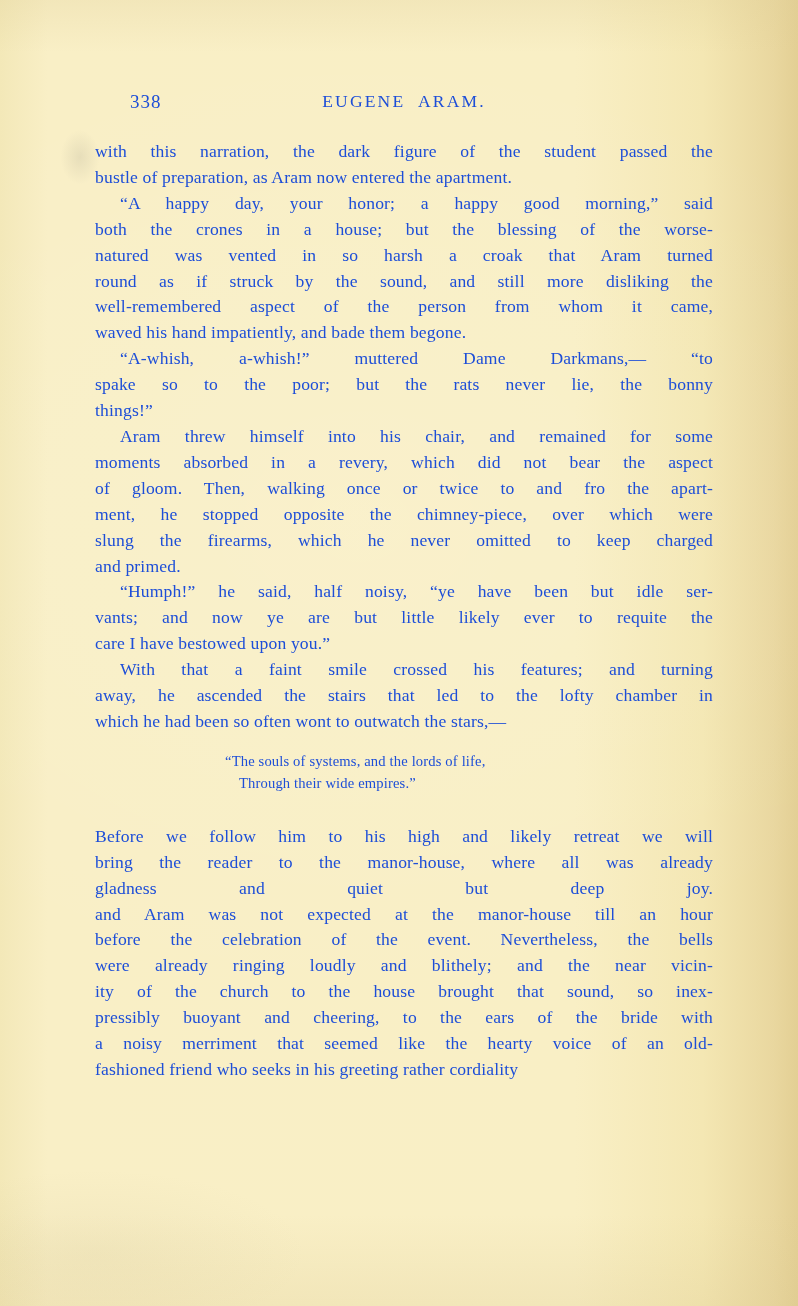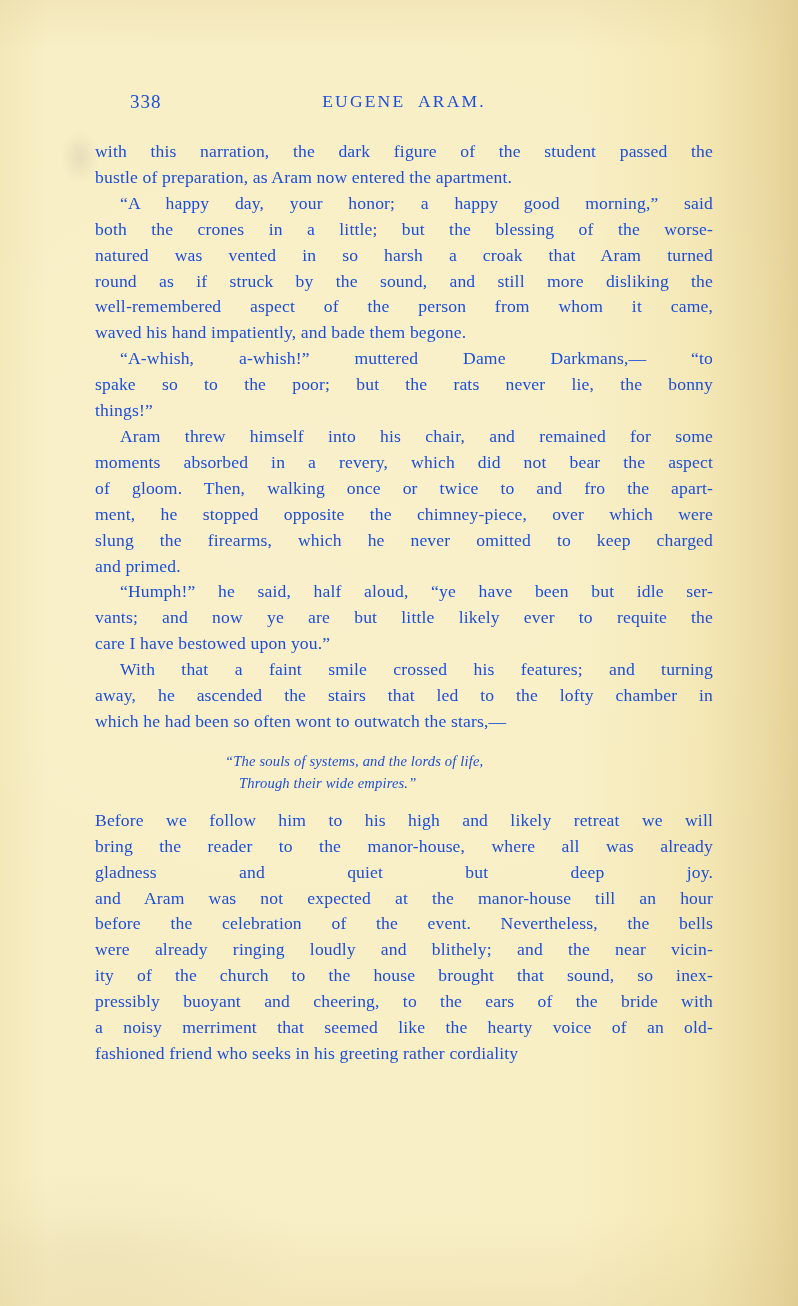--- a/index.html
+++ b/index.html
@@ -71,24 +71,23 @@
     text-align: justify;
     text-align-last: justify;
   }
   .paragraph .line.last {
     text-align-last: left;
   }
   .paragraph.indent .line.first {
     text-indent: 25px;
   }
   .verse {
-    margin: 15px 0 14px 130px;
+    margin: 15px 0 30px 130px;
     font-size: 14.6px;
     line-height: 22px;
-    font-style: italic;
   }
   .verse .line {
     text-align: left;
   }
   .verse .line + .line {
     margin-left: 14px;
   }
 </style>
 </head>
 <body>
@@ -101,41 +100,41 @@
     <span class="page-number">338</span>
     <div class="head-title">EUGENE ARAM.</div>
   </div>
   <div class="body-text">
       <div class="paragraph">
         <div class="line first">with this narration, the dark figure of the student passed the</div>
         <div class="line last">bustle of preparation, as Aram now entered the apartment.</div>
       </div>
       <div class="paragraph indent">
         <div class="line first">“A happy day, your honor; a happy good morning,” said</div>
-        <div class="line">both the crones in a little; but the blessing of the worse-</div>
+        <div class="line">both the crones in a house; but the blessing of the worse-</div>
         <div class="line">natured was vented in so harsh a croak that Aram turned</div>
         <div class="line">round as if struck by the sound, and still more disliking the</div>
         <div class="line">well-remembered aspect of the person from whom it came,</div>
         <div class="line last">waved his hand impatiently, and bade them begone.</div>
       </div>
       <div class="paragraph indent">
         <div class="line first">“A-whish, a-whish!”  muttered Dame Darkmans,— “to</div>
         <div class="line">spake so to the poor; but the rats never lie, the bonny</div>
         <div class="line last">things!”</div>
       </div>
       <div class="paragraph indent">
         <div class="line first">Aram threw himself into his chair, and remained for some</div>
         <div class="line">moments absorbed in a revery, which did not bear the aspect</div>
         <div class="line">of gloom.  Then, walking once or twice to and fro the apart-</div>
         <div class="line">ment, he stopped opposite the chimney-piece, over which were</div>
         <div class="line">slung the firearms, which he never omitted to keep charged</div>
         <div class="line last">and primed.</div>
       </div>
       <div class="paragraph indent">
-        <div class="line first">“Humph!” he said, half aloud, “ye have been but idle ser-</div>
+        <div class="line first">“Humph!” he said, half noisy, “ye have been but idle ser-</div>
         <div class="line">vants; and now ye are but little likely ever to requite the</div>
         <div class="line last">care I have bestowed upon you.”</div>
       </div>
       <div class="paragraph indent">
         <div class="line first">With that a faint smile crossed his features; and turning</div>
         <div class="line">away, he ascended the stairs that led to the lofty chamber in</div>
         <div class="line last">which he had been so often wont to outwatch the stars,—</div>
       </div>
       <div class="verse">
         <div class="line first">“The souls of systems, and the lords of life,</div>

